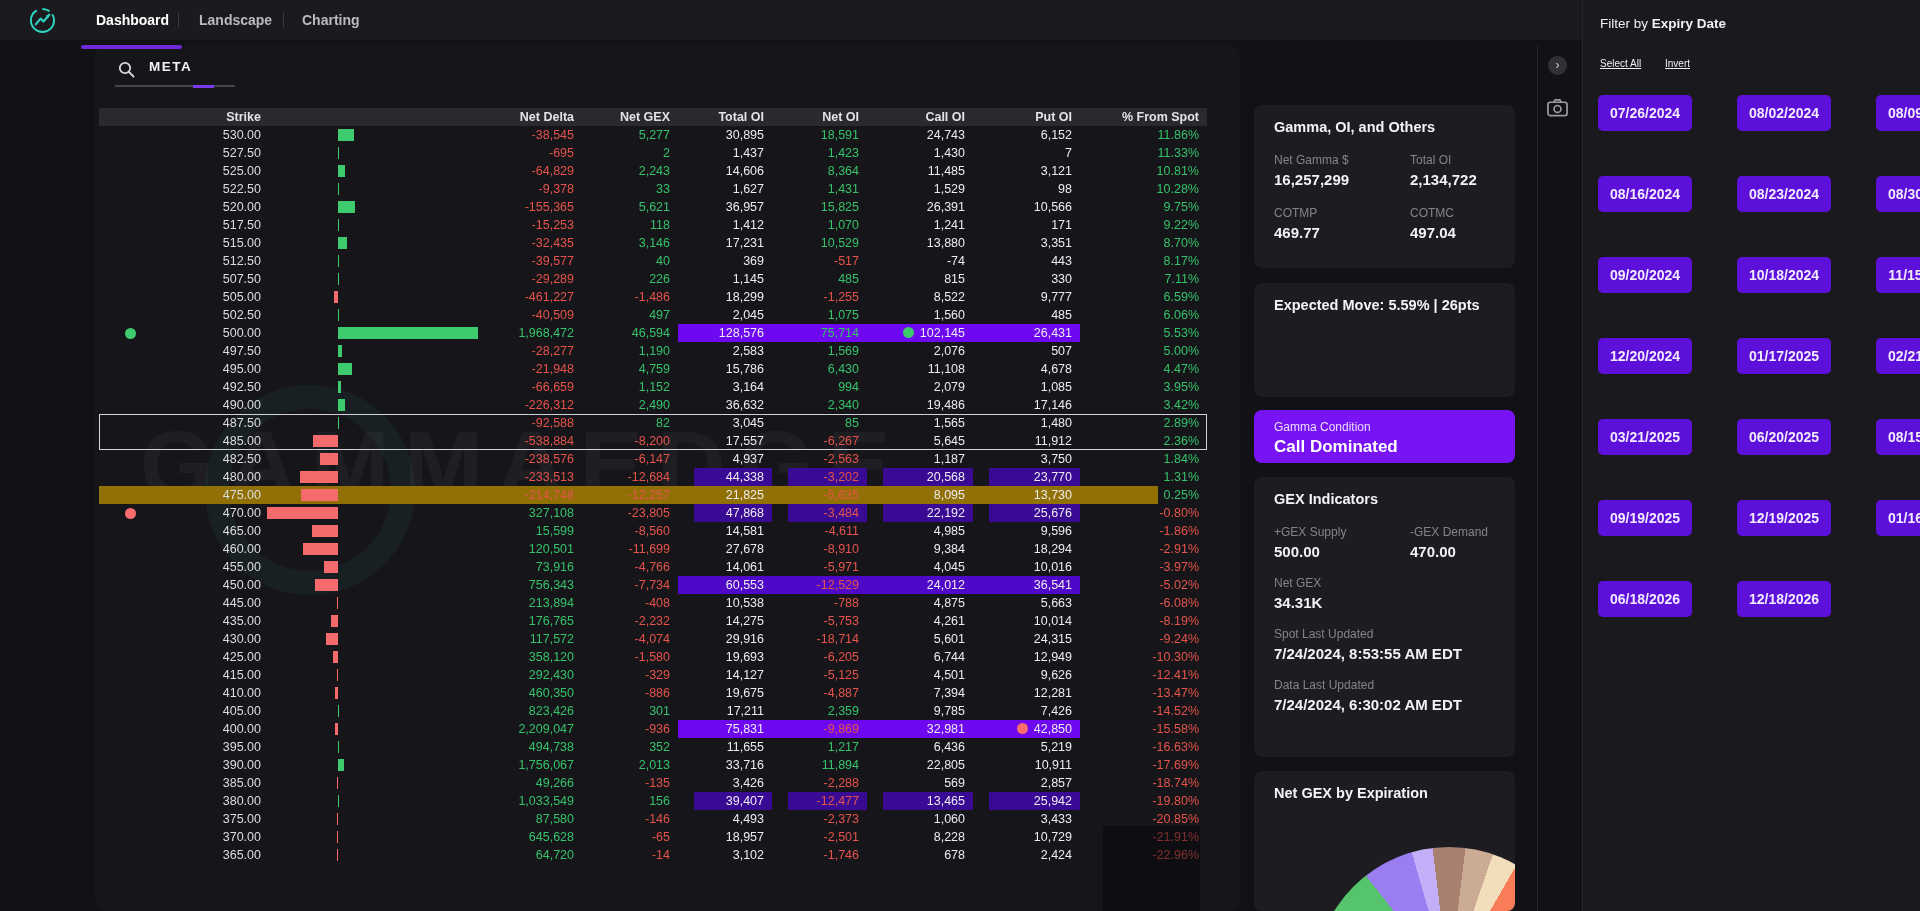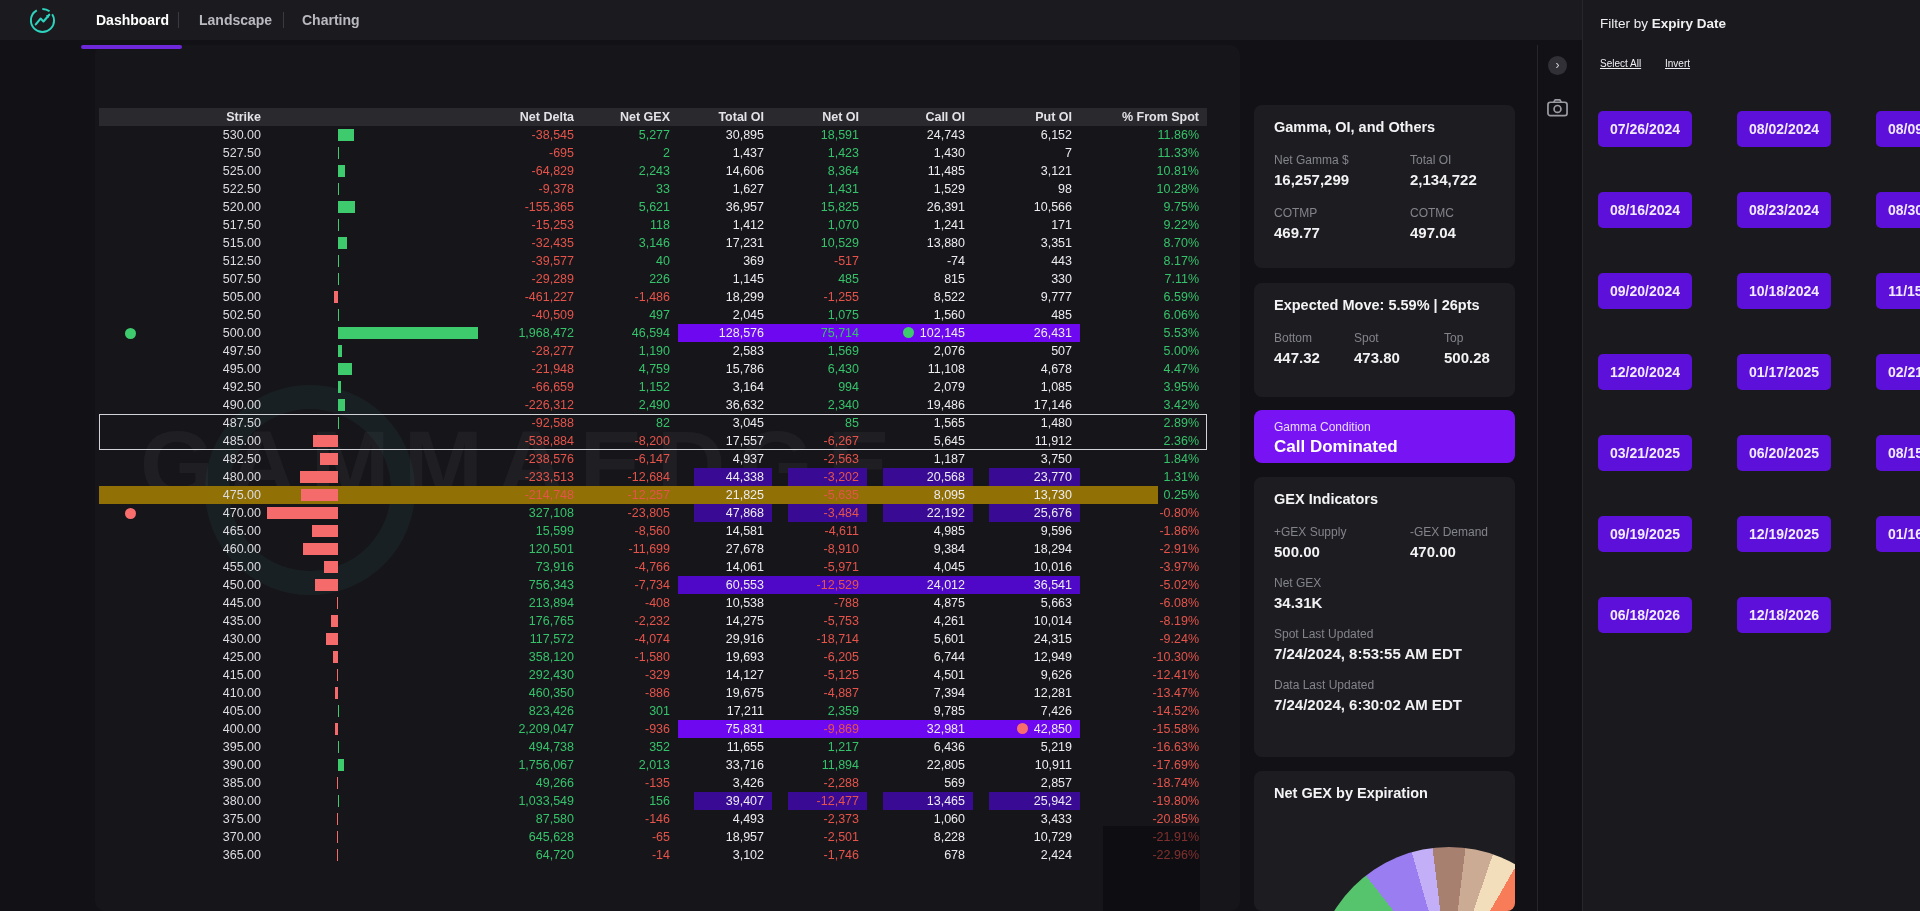--- a/index.html
+++ b/index.html
@@ -79,21 +79,21 @@
   .stat-block { margin-top:16px; }
   #pie { position:absolute; left:60px; top:76px; width:270px; height:270px; border-radius:50%; }
 
   
   #expiry-sidebar { position:absolute; left:1582px; top:0; width:338px; height:911px; background:#1a1a1e; border-left:1px solid #26262b; }
   #expiry-title { position:absolute; left:17px; top:16px; font-size:13.5px; color:#f0f0f3; }
   #expiry-title b { font-weight:bold; }
   #select-all, #invert-link { position:absolute; top:58px; font-size:10px; font-weight:normal; color:#f0f0f3; text-decoration:underline; cursor:pointer; }
   #select-all { left:17px; }
   #invert-link { left:82px; }
-  #date-grid { position:absolute; left:15px; top:111px; width:300px; display:grid; grid-template-columns:repeat(3, 94px); column-gap:7px; row-gap:12px;gap:45px; }
+  #date-grid { position:absolute; left:15px; top:95px; width:300px; display:grid; grid-template-columns:repeat(3, 94px); column-gap:7px; row-gap:12px;gap:45px; }
   .date-btn { height:36px; background:#5d10da; border:none; border-radius:5px; color:#f2eaff; font-family:"Liberation Sans", sans-serif; font-size:14px; font-weight:bold; cursor:pointer; }
 </style>
 </head>
 <body>
 
 <div id="app">
 
   <div id="nav">
     <svg id="logo" viewBox="0 0 28 28">
       <circle cx="14" cy="14" r="12" fill="none" stroke="#2dd4bf" stroke-width="2" stroke-dasharray="50 6 8 4"></circle>
@@ -105,20 +105,29 @@
     <div class="tab" style="left:199px;">Landscape</div>
     <div class="tab-divider" style="left:283px;"></div>
     <div class="tab" style="left:302px;">Charting</div>
   </div>
   <div id="tab-indicator"></div>
 
   <div id="main-card">
     <div id="wm-ring"></div>
     <div id="wm-text">GAMMAEDGE</div>
 
+    <div id="search-row">
+      <svg id="search-icon" viewBox="0 0 17 17">
+        <circle cx="7" cy="7" r="5.2" fill="none" stroke="#d7d7dc" stroke-width="1.8"></circle>
+        <line x1="11" y1="11" x2="15.5" y2="15.5" stroke="#d7d7dc" stroke-width="1.8" stroke-linecap="round"></line>
+      </svg>
+      <div id="search-input">META</div>
+      <div id="search-line"></div>
+      <div id="search-caret"></div>
+    </div>
 
     <div id="strike-table">
       <div class="trow" id="thead">
           <div class="cell" style="grid-column: 2;">Strike</div>
           <div class="cell" style="grid-column: 4;">Net Delta</div>
           <div class="cell" style="grid-column: 5;">Net GEX</div>
           <div class="cell" style="grid-column: 6;">Total OI</div>
           <div class="cell" style="grid-column: 7;">Net OI</div>
           <div class="cell" style="grid-column: 8;">Call OI</div>
           <div class="cell" style="grid-column: 9;">Put OI</div>
@@ -734,34 +743,20 @@
         </div>
         <div>
           <div class="stat-label">COTMC</div>
           <div class="stat-value">497.04</div>
         </div>
       </div>
   </div>
 
   <div class="scard" id="card-expected">
     <div class="scard-title">Expected Move: 5.59% | 26pts</div>
-    <div class="stat-grid3" id="expected-grid">
-        <div>
-          <div class="stat-label">Bottom</div>
-          <div class="stat-value">447.32</div>
-        </div>
-        <div>
-          <div class="stat-label">Spot</div>
-          <div class="stat-value">473.80</div>
-        </div>
-        <div>
-          <div class="stat-label">Top</div>
-          <div class="stat-value">500.28</div>
-        </div>
-      </div>
   </div>
 
   <div id="gamma-condition-card">
     <div id="gamma-condition-label">Gamma Condition</div>
     <div id="gamma-condition-value">Call Dominated</div>
   </div>
 
   <div class="scard" id="card-gex">
     <div class="scard-title">GEX Indicators</div>
     <div class="stat-grid2" id="gex-grid">

